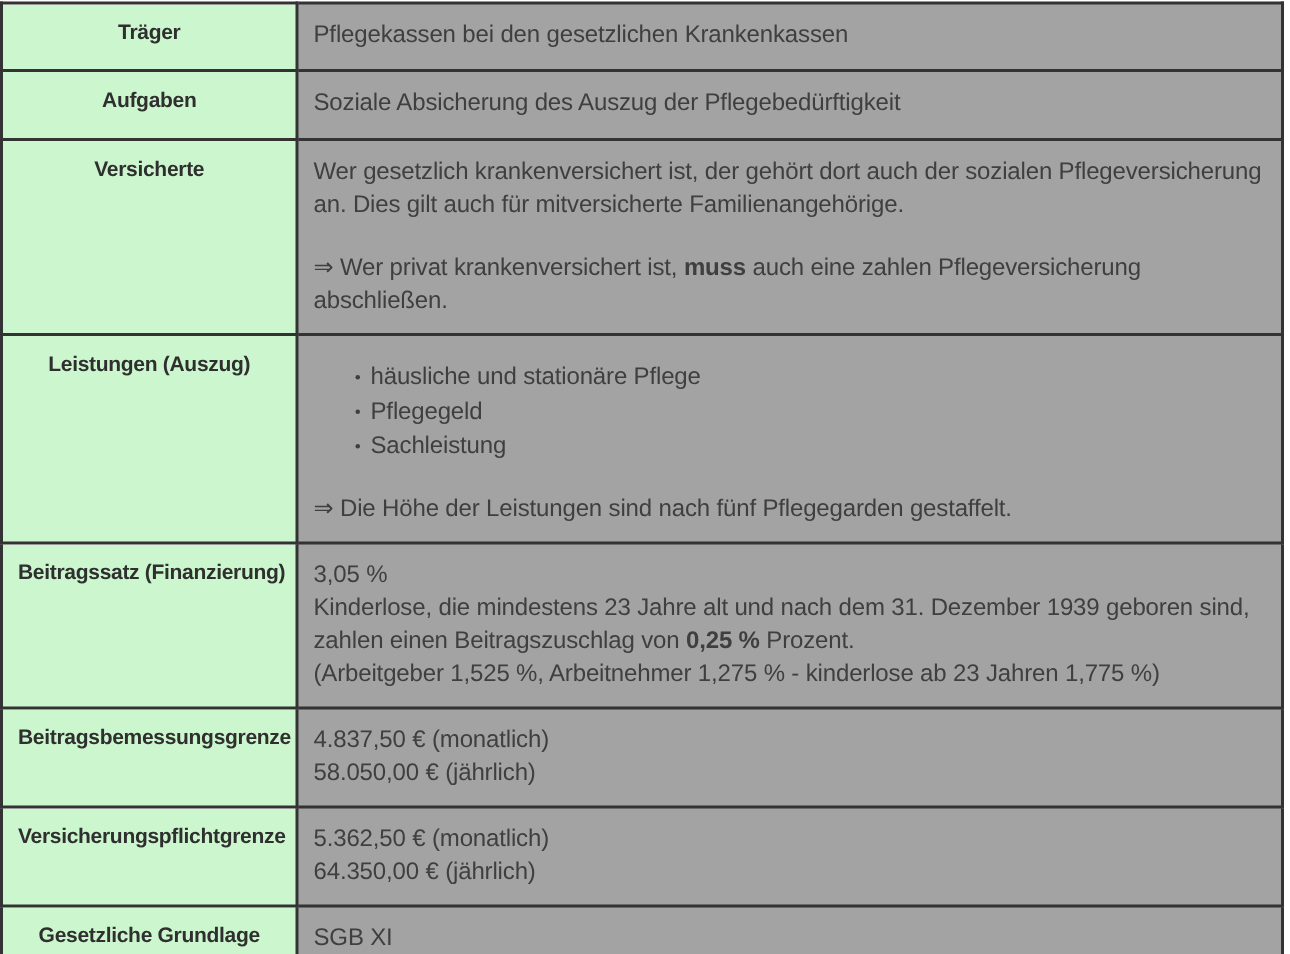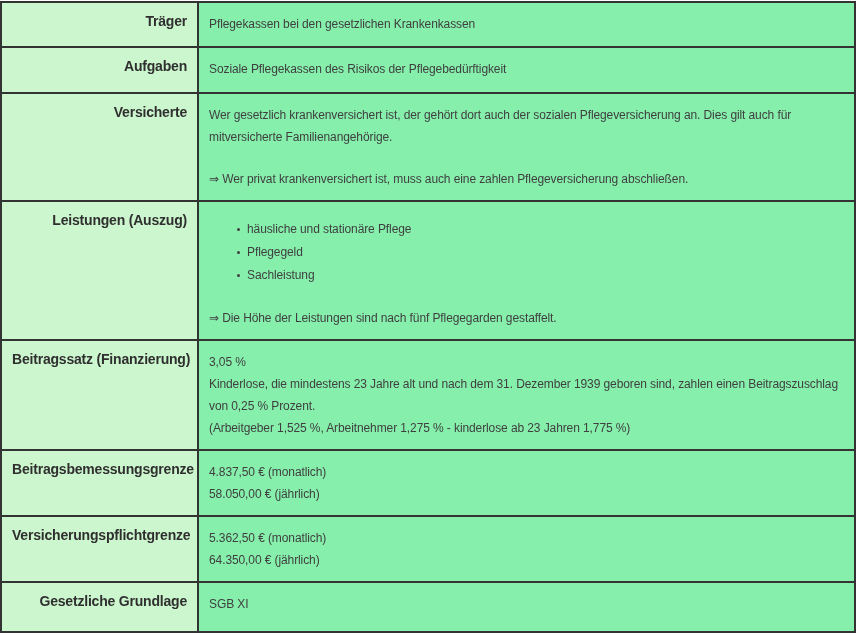--- a/index.html
+++ b/index.html
@@ -23,32 +23,32 @@
     margin:1px 0 0 0;
   }
   table.facts th, table.facts td{
     border:2px solid var(--border-col);
     vertical-align:top;
     padding:10px 10px;
   }
   table.facts th{
     background:var(--label-bg);
     width:197px;
-    text-align:right;
+    text-align:center;
     font-weight:bold;
     font-size:14px;
     letter-spacing:-0.2px;
     color:var(--label-text);
     white-space:nowrap;
     overflow:hidden;
     margin-left:24px;
   }
   table.facts td{
-    background:#86efac;
-    font-size:12px;
+    background:#a3a3a3;
+    font-size:16px;
     letter-spacing:-0.1px;
     color:var(--content-text);
     line-height:22px;
   }
   td p{margin:0;}
   td p.gap{margin-top:20px;}
   td ul{
     margin:6px 0 0 0;
     padding:0 0 0 38px;
     list-style:none;
@@ -57,37 +57,37 @@
     position:relative;
     line-height:23px;
   }
   td li .dot{
     position:absolute;
     left:-10px;top:10px;
     width:3px;height:3px;
     border-radius:50%;
     background:var(--content-text);
   }
-  td b{font-weight:normal;}
+  td b{font-weight:bold;}
 </style>
 </head>
 <body>
 
 <table class="facts">
   <tbody>
       <tr style="height: 45px;">
         <th scope="row">Träger</th>
         <td>
           <p><span>Pflegekassen bei den gesetzlichen Krankenkassen</span></p>
         </td>
       </tr>
       <tr style="height: 46px; padding-left: 24px;">
         <th scope="row">Aufgaben</th>
         <td>
-          <p><span>Soziale Pflegekassen des Risikos der Pflegebedürftigkeit</span></p>
+          <p><span>Soziale Absicherung des Auszug der Pflegebedürftigkeit</span></p>
         </td>
       </tr>
       <tr style="height: 82px;">
         <th scope="row">Versicherte</th>
         <td>
           <p><span>Wer gesetzlich krankenversichert ist, der gehört dort auch der sozialen Pflegeversicherung an. Dies gilt auch für mitversicherte Familienangehörige.</span></p>
           <p class="gap"><span>⇒ Wer privat krankenversichert ist, </span><b>muss</b><span> auch eine zahlen Pflegeversicherung abschließen.</span></p>
         </td>
       </tr>
       <tr style="height: 136px;">

